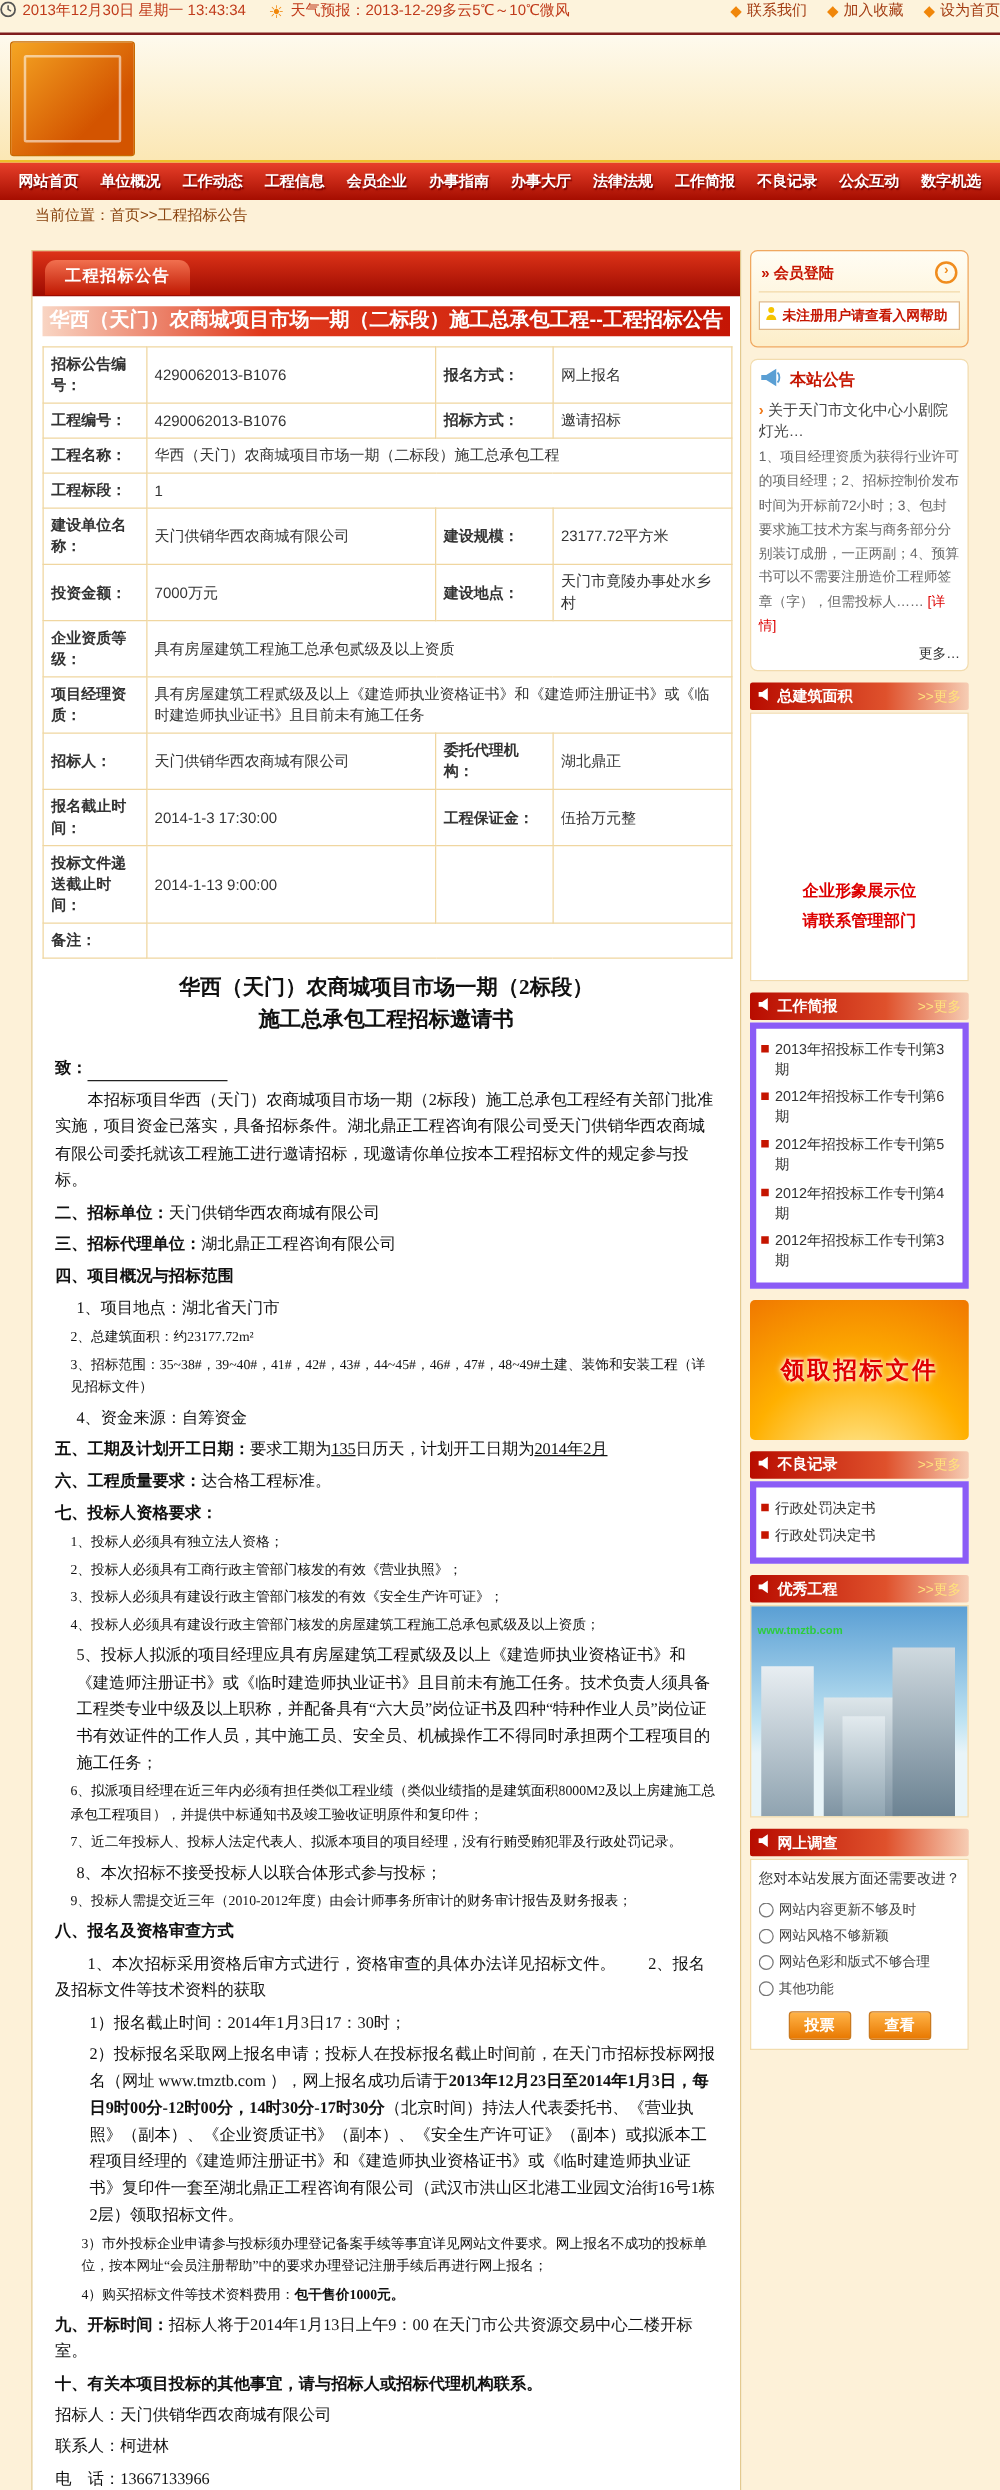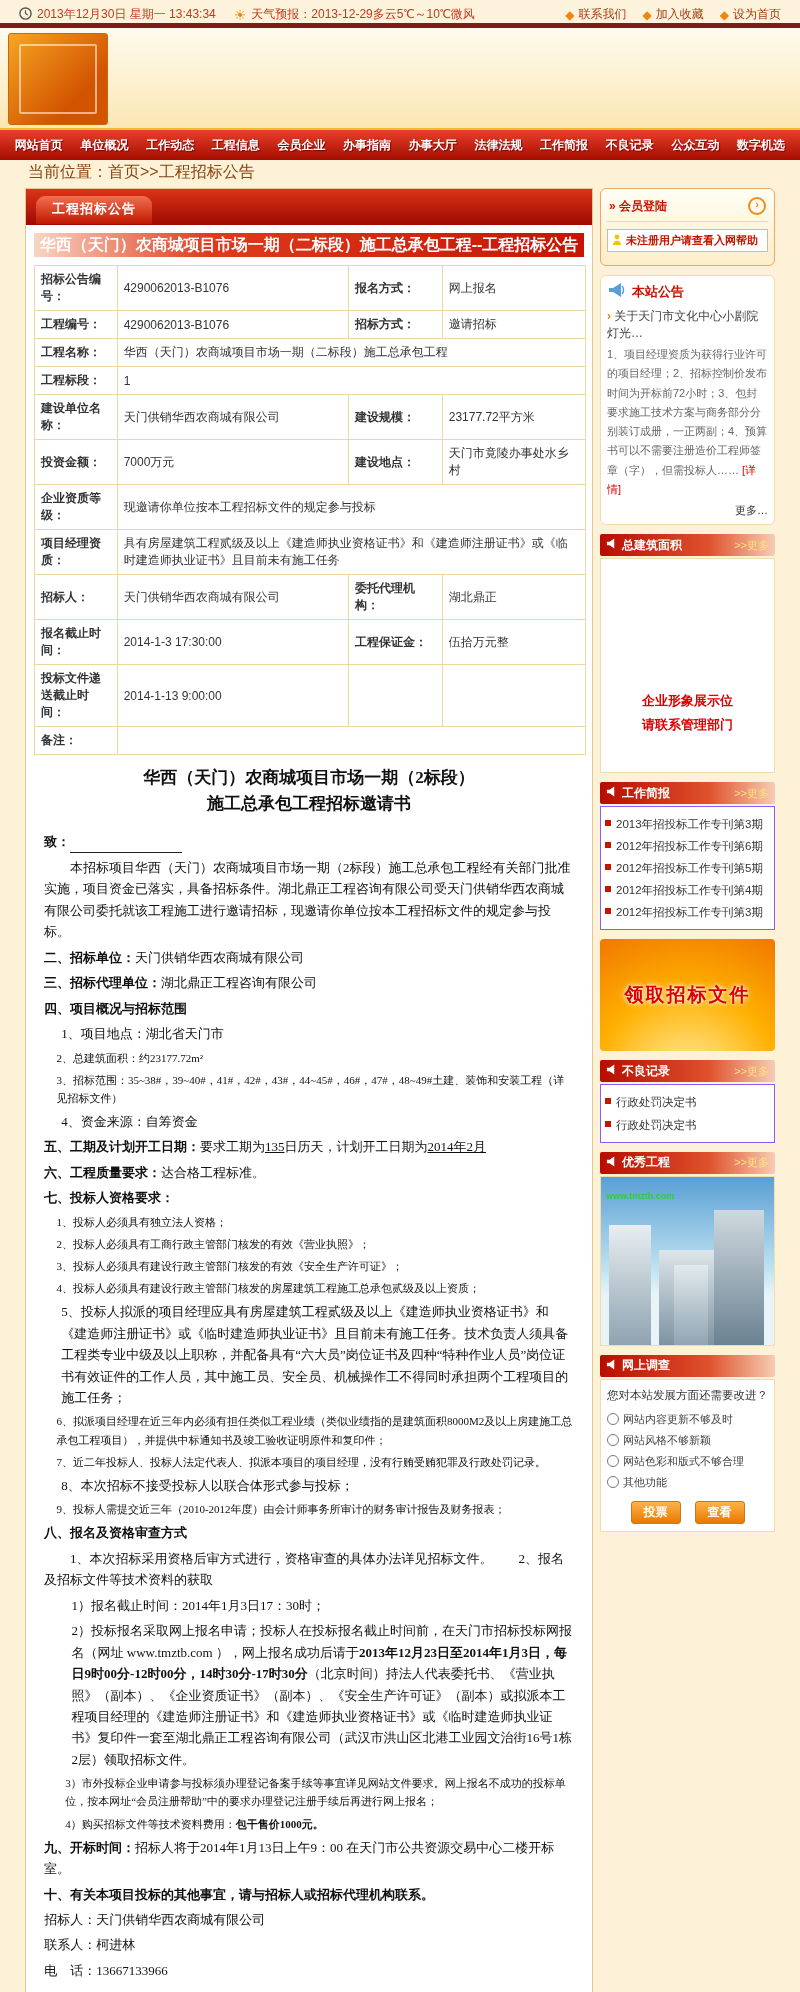--- a/index.html
+++ b/index.html
@@ -1,32 +1,32 @@
 <!DOCTYPE html>
 <html><head>
 <meta charset="utf-8">
 <style>
   html,body{margin:0;padding:0;}
   body{width:800px;background:#fdf1d8;font-family:"Liberation Sans",sans-serif;color:#333;}
   .u{ text-decoration:underline;}
   
-  .topbar{height:28px;background:#fdf3dc;border-bottom:5px solid #7f1d1d;display:flex;align-items:flex-end;font-size:12px;color:#c03a1a;padding:0 19px;box-sizing:border-box;}
+  .topbar{height:28px;background:#fdf3dc;border-bottom:2px solid #7f1d1d;display:flex;align-items:flex-start;font-size:12px;color:#c03a1a;padding:0 0;box-sizing:border-box;}
   .topbar .seg{display:flex;align-items:center;gap:5px;margin-right:18px;}
   .topbar .right{margin-left:auto;display:flex;gap:16px;}
   .topbar .right .tlink{display:flex;align-items:center;gap:4px;color:#a33c12;cursor:pointer;}
   .ic{display:inline-block;}
   
   .banner{height:100px;background:linear-gradient(#fefaee,#fbe7b4);position:relative;}
   .logo{position:absolute;left:8px;top:5px;width:98px;height:90px;background:linear-gradient(135deg,#f5a623,#d35400 70%);border:1px solid #c86a00;border-radius:3px;}
   .logo:after{content:"";position:absolute;inset:10px;border:2px solid rgba(255,255,255,.55);border-radius:2px;}
   
   .nav{height:30px;background:linear-gradient(#e8402a,#a50d00);border-top:2px solid #eebe2a;display:flex;align-items:center;justify-content:space-around;padding:0 6px;}
   .nav .nitem{color:#fff;font-weight:bold;font-size:12px;cursor:pointer;white-space:nowrap;text-shadow:1px 1px 1px #7a0000;}
   
-  .crumb{height:28px;line-height:24px;font-size:16px;color:#8a4510;padding-left:28px;}
+  .crumb{height:40px;line-height:24px;font-size:12px;color:#8a4510;padding-left:28px;}
   
   .wrap{display:flex;align-items:flex-start;padding:0 25px;gap:7px;}
   .main{width:568px;background:#fff;border:1px solid #e3c98f;box-sizing:border-box;}
   .side{width:175px;display:flex;flex-direction:column;gap:9px;}
   
   .tabstrip{height:36px;background:linear-gradient(#dd3318,#9c0a00);position:relative;}
   .tabstrip .tab{position:absolute;left:10px;top:7px;padding:4px 16px 6px;background:linear-gradient(#f1704f,#c01802);border-radius:9px 9px 0 0;color:#fff;font-weight:bold;font-size:13px;letter-spacing:1px;}
   .btitle{margin:8px;height:24px;line-height:24px;text-align:center;color:#fff;font-weight:bold;font-size:16px;background:linear-gradient(90deg,#f9d5c3,#e0391c 32%,#c51504);}
   
   table.info{width:552px;margin:0 8px 4px;border-collapse:collapse;}
@@ -57,21 +57,21 @@
   .lgbtn{display:flex;align-items:center;gap:4px;background:linear-gradient(#f2fbff,#d5ecf8);border:1px solid #b5d6e8;border-radius:4px;padding:7px 6px;color:#c51500;font-weight:bold;font-size:13px;cursor:pointer;}
   .p-white{background:#fff;border:1px solid #f2dcae;border-radius:6px;padding:6px;box-sizing:border-box;}
   .notice-hd{display:flex;align-items:center;gap:5px;font-size:13px;font-weight:bold;color:#c51500;padding-bottom:4px;}
   .notice-link{font-size:12px;color:#444;padding:3px 0;cursor:pointer;}
   .notice-link .arr{color:#f07818;font-weight:bold;}
   .notice-body{font-size:11px;color:#666;line-height:1.75;}
   .notice-body .detail{color:#d00;cursor:pointer;}
   .morer{text-align:right;font-size:11px;color:#333;padding-top:4px;cursor:pointer;}
   .sec-hdr{height:22px;background:linear-gradient(90deg,#b80c00,#df512c 62%,#f6cdb4);display:flex;align-items:center;gap:5px;color:#fff;font-weight:bold;font-size:12px;padding:0 6px;border-radius:2px;}
   .sec-hdr .more{margin-left:auto;color:#ffe27d;font-size:11px;font-weight:normal;cursor:pointer;}
-  .plist{background:#fff;border:1px solid #8b5cf6;padding:6px 4px;margin-top:2px;}
+  .plist{background:#fff;border:5px solid #8b5cf6;padding:6px 4px;margin-top:2px;}
   .plist .li{display:flex;align-items:flex-start;gap:5px;font-size:11.5px;color:#333;padding:3px 0;cursor:pointer;line-height:1.4;}
   .bullet{width:6px;height:6px;background:#c51500;margin-top:4px;flex:none;}
   .promo-box{background:#fff;border:1px solid #f2dcae;margin-top:2px;height:175px;display:flex;flex-direction:column;justify-content:flex-end;align-items:center;padding-bottom:38px;gap:6px;}
   .promo-box .pl{color:#d00;font-weight:bold;font-size:13px;}
   .ad-banner{height:112px;border-radius:4px;background:radial-gradient(circle at 50% 130%,#fff3b0,#ffb000 55%,#f07800);display:flex;align-items:center;justify-content:center;}
   .ad-banner span{color:#e00000;font-weight:bold;font-size:19px;letter-spacing:2px;text-shadow:0 0 3px #fff,0 0 6px #fff;}
   .photo{margin-top:2px;height:168px;position:relative;border:1px solid #f2dcae;background:linear-gradient(#5a9fd4,#bfe3f2 55%,#e8f4f8 70%);overflow:hidden;}
   .photo .wm{position:absolute;left:5px;top:14px;color:#2ecc40;font-size:9px;font-weight:bold;z-index:3;}
   .bld{position:absolute;bottom:0;background:linear-gradient(#e8eef2,#8fa3b0);}
   .bld.b1{left:8px;width:42px;height:120px;}
@@ -180,21 +180,21 @@
             <td class="cell-v">23177.72平方米</td>
           </tr>
           <tr>
             <td class="cell-l">投资金额：</td>
             <td class="cell-v">7000万元</td>
             <td class="cell-l">建设地点：</td>
             <td class="cell-v">天门市竟陵办事处水乡村</td>
           </tr>
           <tr>
             <td class="cell-l">企业资质等级：</td>
-            <td class="cell-v" colspan="3">现邀请你单位按本工程招标文件的规定参与投标</td>
+            <td class="cell-v" colspan="3">具有房屋建筑工程施工总承包贰级及以上资质</td>
           </tr>
           <tr>
             <td class="cell-l">项目经理资质：</td>
             <td class="cell-v" colspan="3">具有房屋建筑工程贰级及以上《建造师执业资格证书》和《建造师注册证书》或《临时建造师执业证书》且目前未有施工任务</td>
           </tr>
           <tr>
             <td class="cell-l">招标人：</td>
             <td class="cell-v">天门供销华西农商城有限公司</td>
             <td class="cell-l">委托代理机构：</td>
             <td class="cell-v">湖北鼎正</td>

